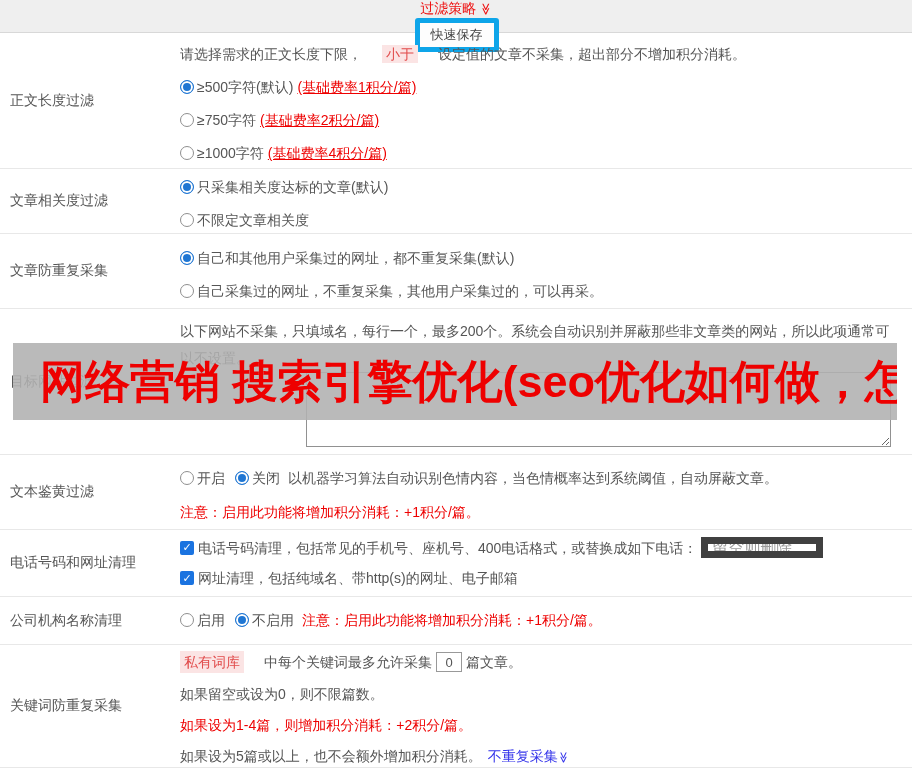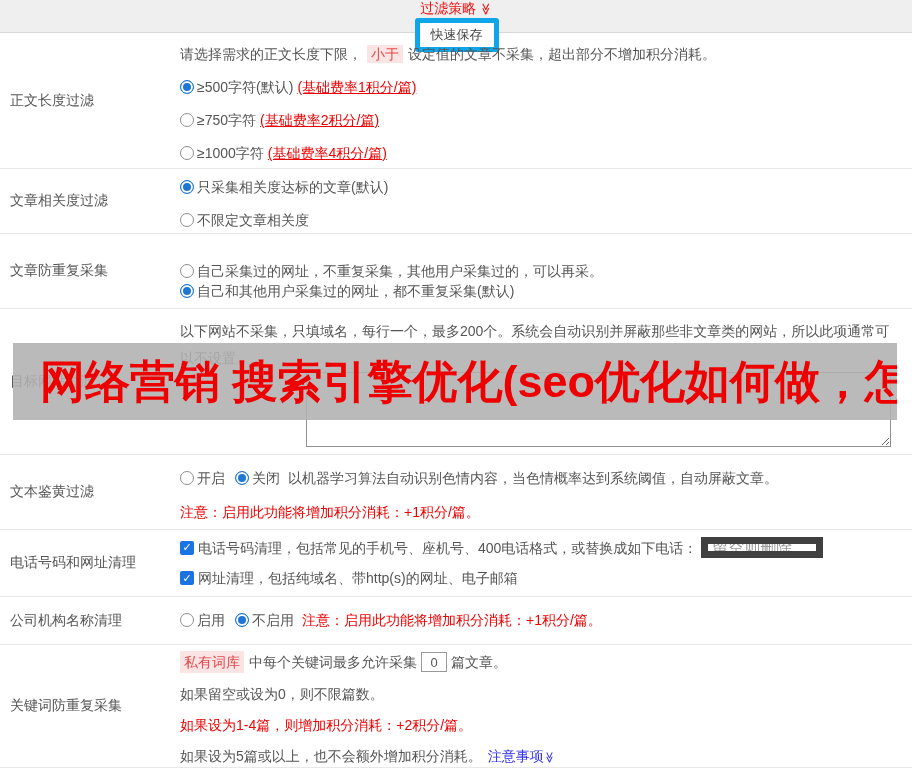--- a/index.html
+++ b/index.html
@@ -34,21 +34,21 @@
   .radio.checked { border:1px solid #1f76d3; background:#1f76d3; box-shadow:inset 0 0 0 2px #fff; }
 
   
   .cbox { width:14px; height:14px; border-radius:2px; background:#1a73e0; color:#fff;
           display:inline-flex; align-items:center; justify-content:center;
           font-size:11px; line-height:1; margin-right:4px; flex-shrink:0; }
   .cbox::after { content:"✓"; }
 
   .red { color:#ee0000; }
   .red-underline { color:#ee0000; text-decoration:underline; margin-left:4px; }
-  .hl-pink { color:#e14b4b; background:#fbe4e4; padding:1px 4px; margin:0 5px; }
+  .hl-pink { color:#e14b4b; background:#fbe4e4; padding:1px 4px; margin:0 20px; }
   .mt13 { margin-top:13px; } .mt14 { margin-top:14px; } .mt10 { margin-top:10px; } .mt11 { margin-top:11px; }
   .pt11 { padding-top:11px; } .pt8 { padding-top:8px; } .pt14 { padding-top:14px; }
   .pt9 { padding-top:9px; } .pt13 { padding-top:13px; } .pt7 { padding-top:7px; } .pt6 { padding-top:6px; }
 
   .para { line-height:27px; }
   .site-textarea { display:block; margin-left:126px; width:585px; height:75px;
                    border:1px solid #919191; resize:both; font-family:inherit; font-size:13px; background:#fff; }
 
   .phone-input { width:122px; height:21px; border:7px solid #404040; font-family:inherit;
                  font-size:16px; padding:0 4px; color:#555; margin-left:4px; }
@@ -112,27 +112,27 @@
       <div class="opt mt13">
         <span class="radio"></span>
         <span>不限定文章相关度</span>
       </div>
     </div>
   </div>
 
   <div class="row r3">
     <div class="row-label">文章防重复采集</div>
     <div class="row-content pt14">
-      <div class="opt mt13">
-        <span class="radio"></span>
-        <span>自己采集过的网址，不重复采集，其他用户采集过的，可以再采。</span>
-      </div>
       <div class="opt">
         <span class="radio checked"></span>
         <span>自己和其他用户采集过的网址，都不重复采集(默认)</span>
+      </div>
+      <div class="opt mt13">
+        <span class="radio"></span>
+        <span>自己采集过的网址，不重复采集，其他用户采集过的，可以再采。</span>
       </div>
     </div>
   </div>
 
   <div class="row r4">
     <div class="row-label">目标网站过滤</div>
     <div class="row-content pt9">
       <div class="para">
         <span>以下网站不采集，只填域名，每行一个，最多200个。系统会自动识别并屏蔽那些非文章类的网站，所以此项通常可</span><br>
         <span>以不设置。</span>
@@ -196,21 +196,21 @@
     <div class="row-content pt6">
       <div class="opt">
         <span class="hl-pink" style="margin-left:0;">私有词库</span>
         <span>中每个关键词最多允许采集</span>
         <input class="num-input" type="text" value="0" style="">
         <span>篇文章。</span>
       </div>
       <div class="line mt11">如果留空或设为0，则不限篇数。</div>
       <div class="line red mt11">如果设为1-4篇，则增加积分消耗：+2积分/篇。</div>
       <div class="line mt11">
-        <span>如果设为5篇或以上，也不会额外增加积分消耗。</span><span class="link"><span>注意事项</span><span class="chev">≫</span></span>
+        <span>如果设为5篇或以上，也不会额外增加积分消耗。</span><span class="link"><span>不重复采集</span><span class="chev">≫</span></span>
       </div>
     </div>
   </div>
 
   <div class="overlay">
     <span class="overlay-text">网络营销 搜索引擎优化(seo优化如何做，怎</span>
   </div>
 
 </div>
 

